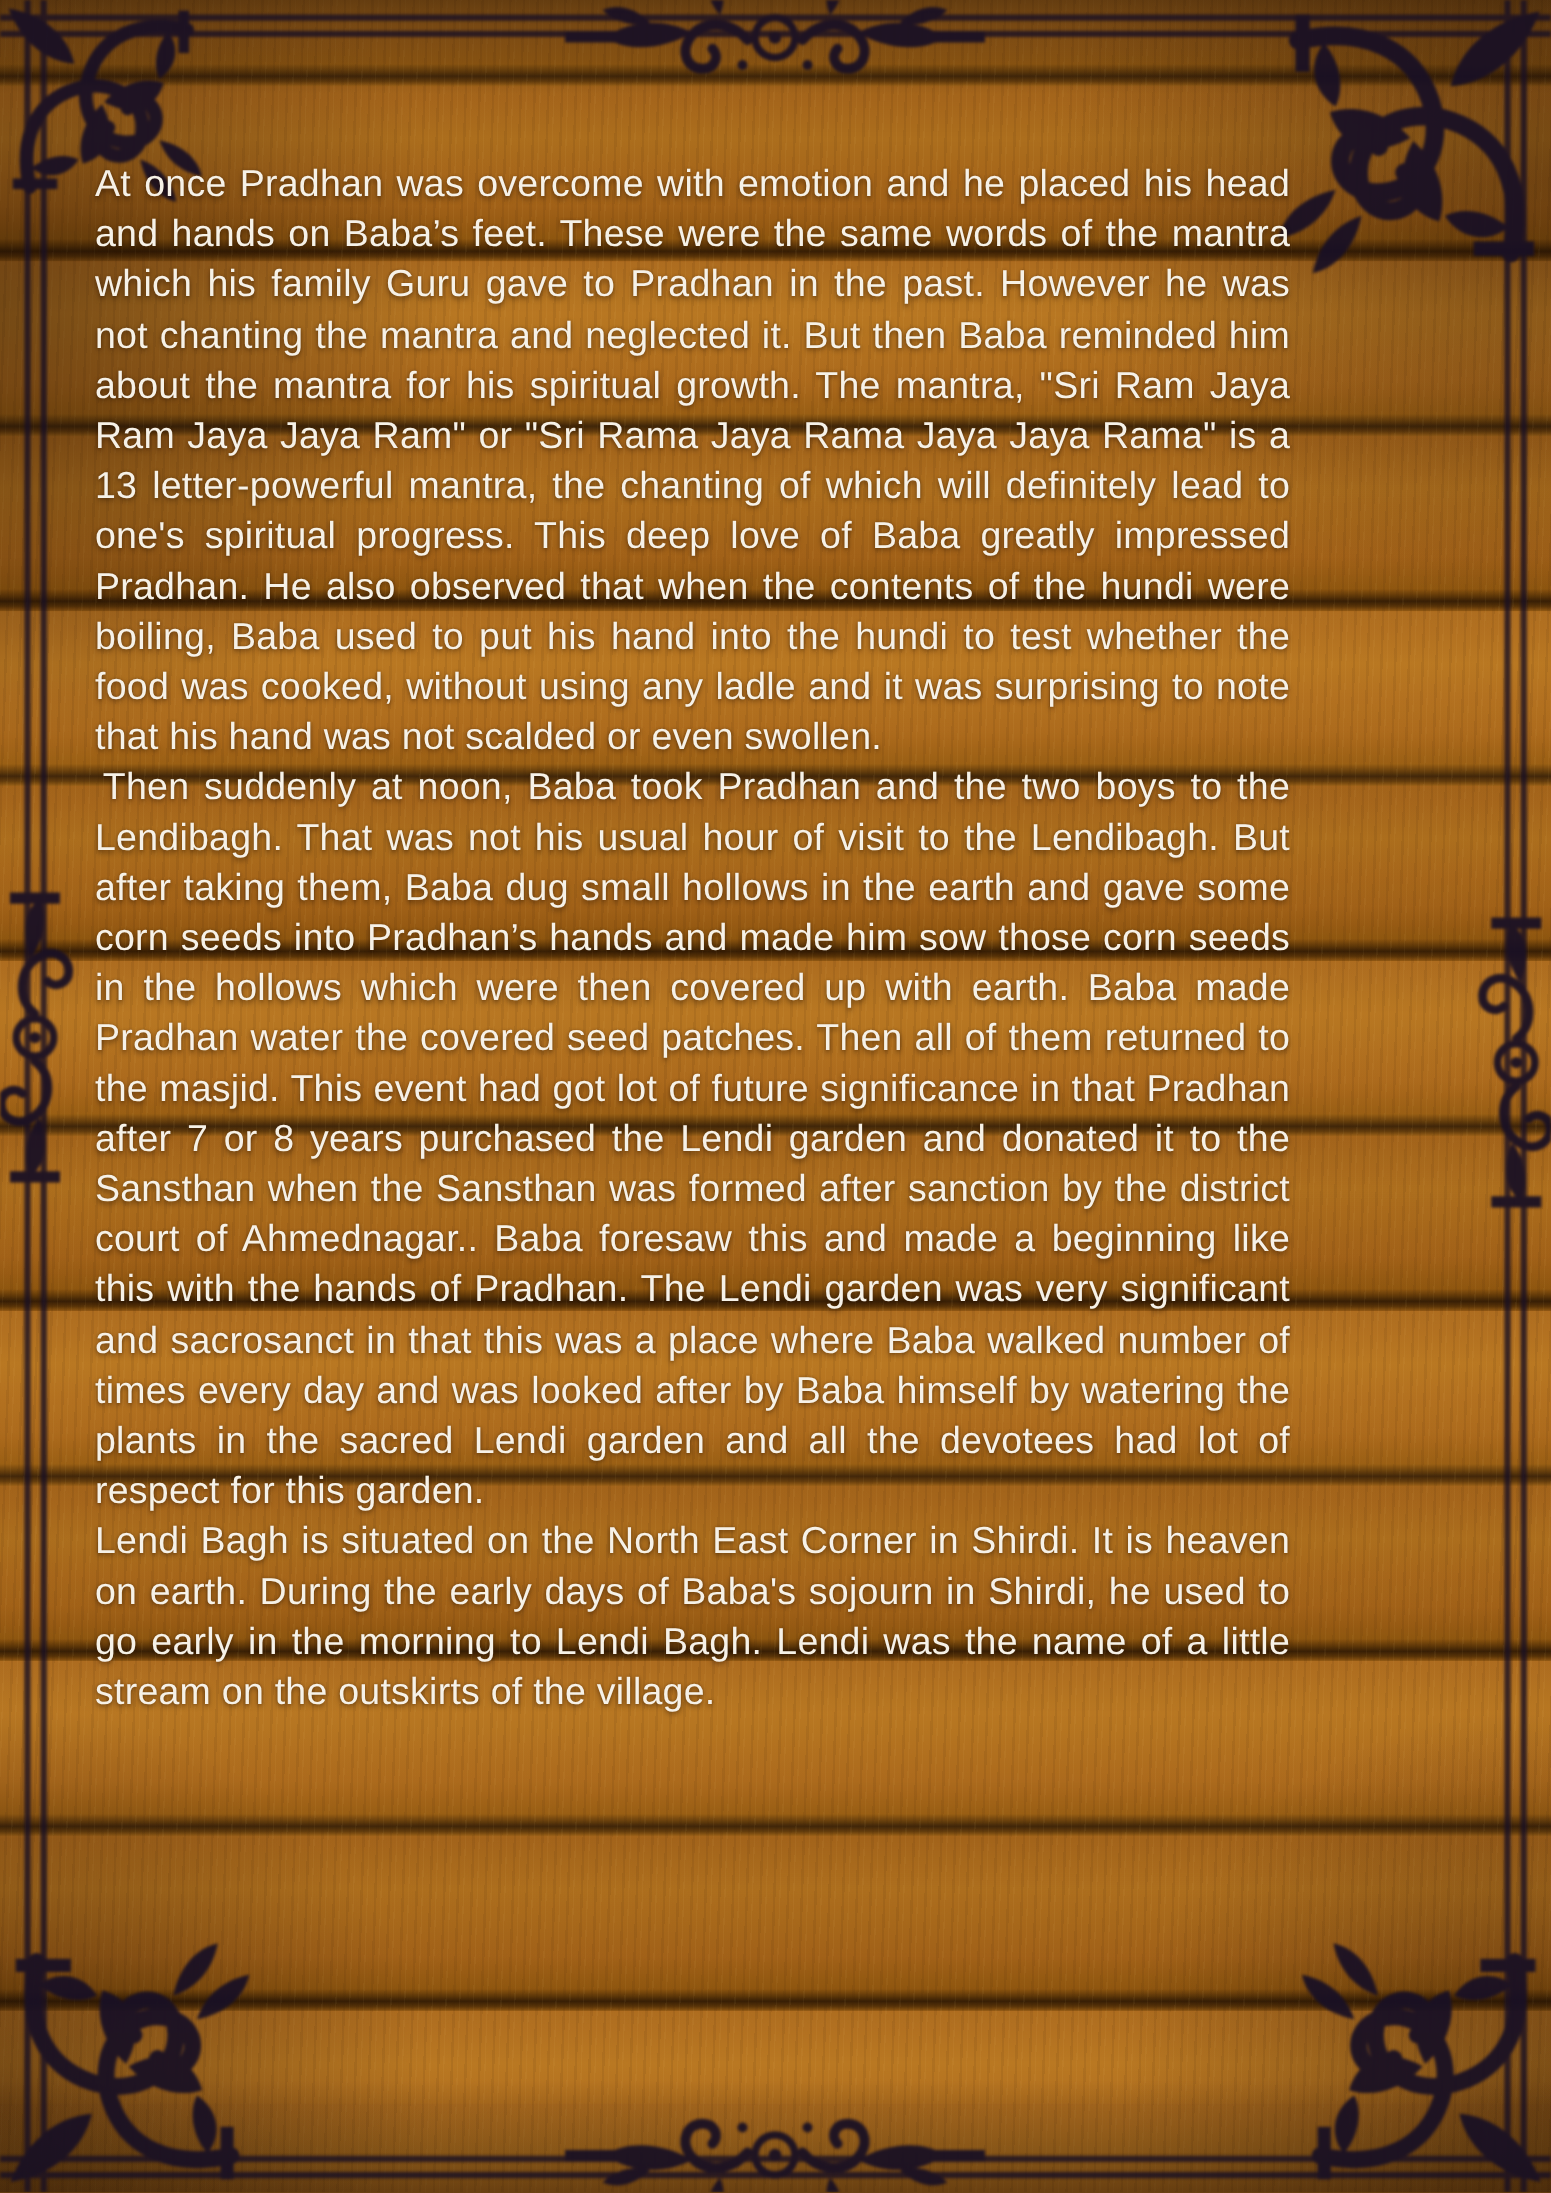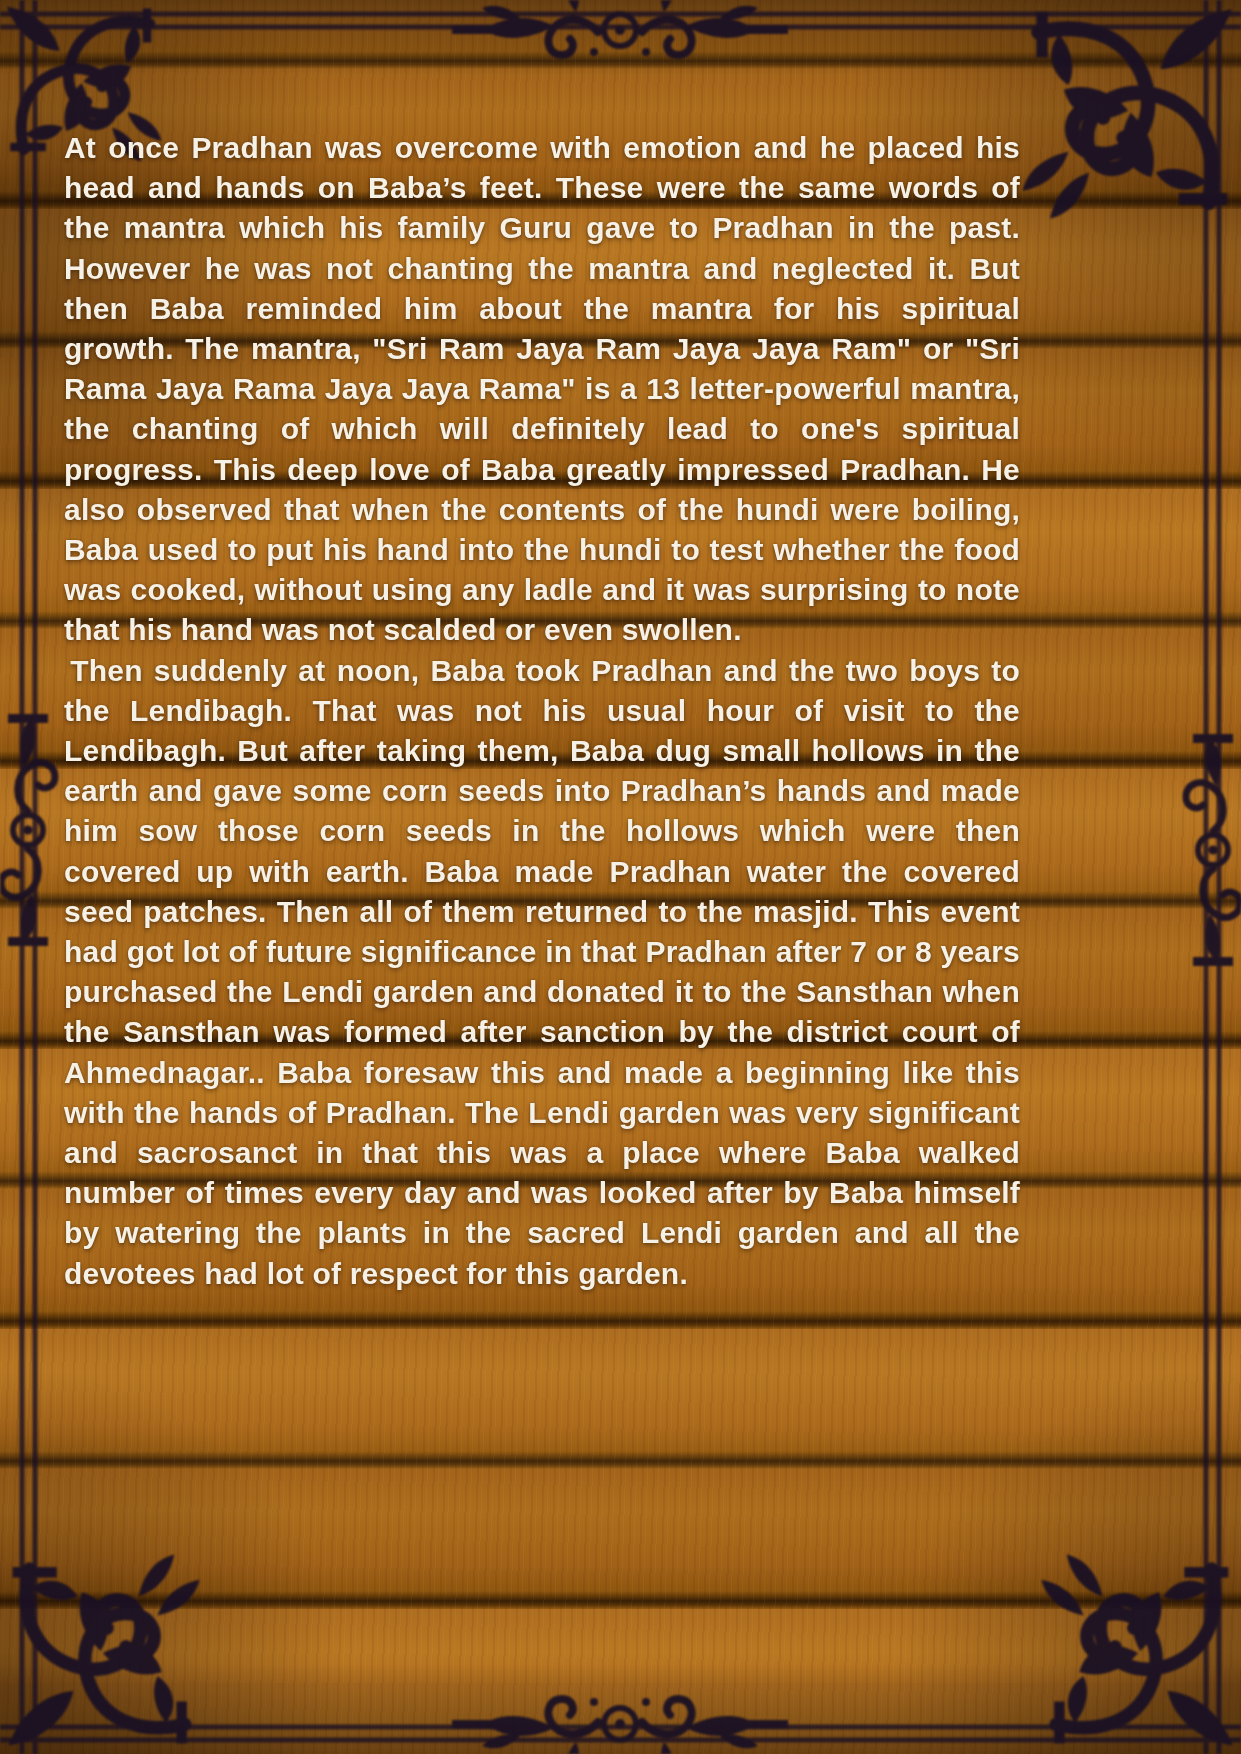--- a/index.html
+++ b/index.html
@@ -50,27 +50,27 @@
     left: 0; top: 0;
     width: 1241px; height: 1754px;
     color: var(--ornament, #191024);
     filter: blur(1.1px);
     opacity: 0.94;
   }
   .ornaments .st { fill: none; stroke: currentColor; stroke-linecap: round; }
 
   .text-block {
     position: absolute;
-    left: 64px;
+    left: 76px;
     top: 128px;
     width: 956px;
     font-family: "Liberation Sans", "DejaVu Sans", sans-serif;
     font-size: 30px;
     line-height: 40.2px;
-    font-weight: 700;
+    font-weight: 400;
     letter-spacing: 0.2px;
     color: var(--text-color, #f6f1e7);
     text-align: justify;
     text-shadow: 0 2px 4px rgba(40,18,0,0.50), 0 0 2px rgba(60,30,5,0.30);
   }
   .text-block p { margin: 0; }
 </style>
 </head>
 <body>
 
@@ -137,15 +137,16 @@
     <use href="#centerMed" transform="translate(620,30)"></use>
     <use href="#centerMed" transform="translate(620,1724) scale(1,-1)"></use>
 
     <use href="#edgeMed" transform="translate(28,830)"></use>
     <use href="#edgeMed" transform="translate(1213,850) scale(-1,1)"></use>
   </svg>
 
   <div class="text-block">
     <p>At once Pradhan was overcome with emotion and he placed his head and hands on Baba’s feet. These were the same words of the mantra which his family Guru gave to Pradhan in the past. However he was not chanting the mantra and neglected it. But then Baba reminded him about the mantra for his spiritual growth. The mantra, "Sri Ram Jaya Ram Jaya Jaya Ram" or "Sri Rama Jaya Rama Jaya Jaya Rama" is a 13 letter-powerful mantra, the chanting of which will definitely lead to one's spiritual progress. This deep love of Baba greatly impressed Pradhan. He also observed that when the contents of the hundi were boiling, Baba used to put his hand into the hundi to test whether the food was cooked, without using any ladle and it was surprising to note that his hand was not scalded or even swollen.</p>
     <p> Then suddenly at noon, Baba took Pradhan and the two boys to the Lendibagh. That was not his usual hour of visit to the Lendibagh. But after taking them, Baba dug small hollows in the earth and gave some corn seeds into Pradhan’s hands and made him sow those corn seeds in the hollows which were then covered up with earth. Baba made Pradhan water the covered seed patches. Then all of them returned to the masjid. This event had got lot of future significance in that Pradhan after 7 or 8 years purchased the Lendi garden and donated it to the Sansthan when the Sansthan was formed after sanction by the district court of Ahmednagar.. Baba foresaw this and made a beginning like this with the hands of Pradhan. The Lendi garden was very significant and sacrosanct in that this was a place where Baba walked number of times every day and was looked after by Baba himself by watering the plants in the sacred Lendi garden and all the devotees had lot of respect for this garden.</p>
+    <p>Lendi Bagh is situated on the North East Corner in Shirdi. It is heaven on earth. During the early days of Baba's sojourn in Shirdi, he used to go early in the morning to Lendi Bagh. Lendi was the name of a little stream on the outskirts of the village.</p>
   </div>
 
 </div>
 
 </body></html>

